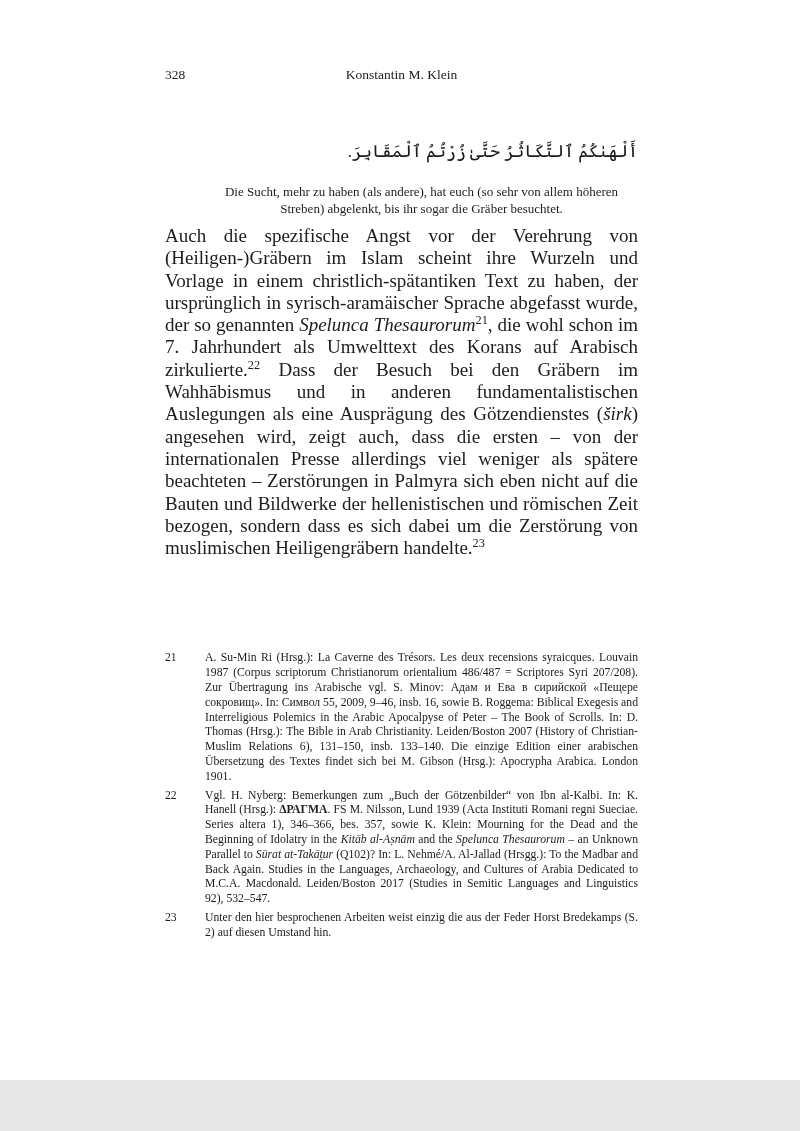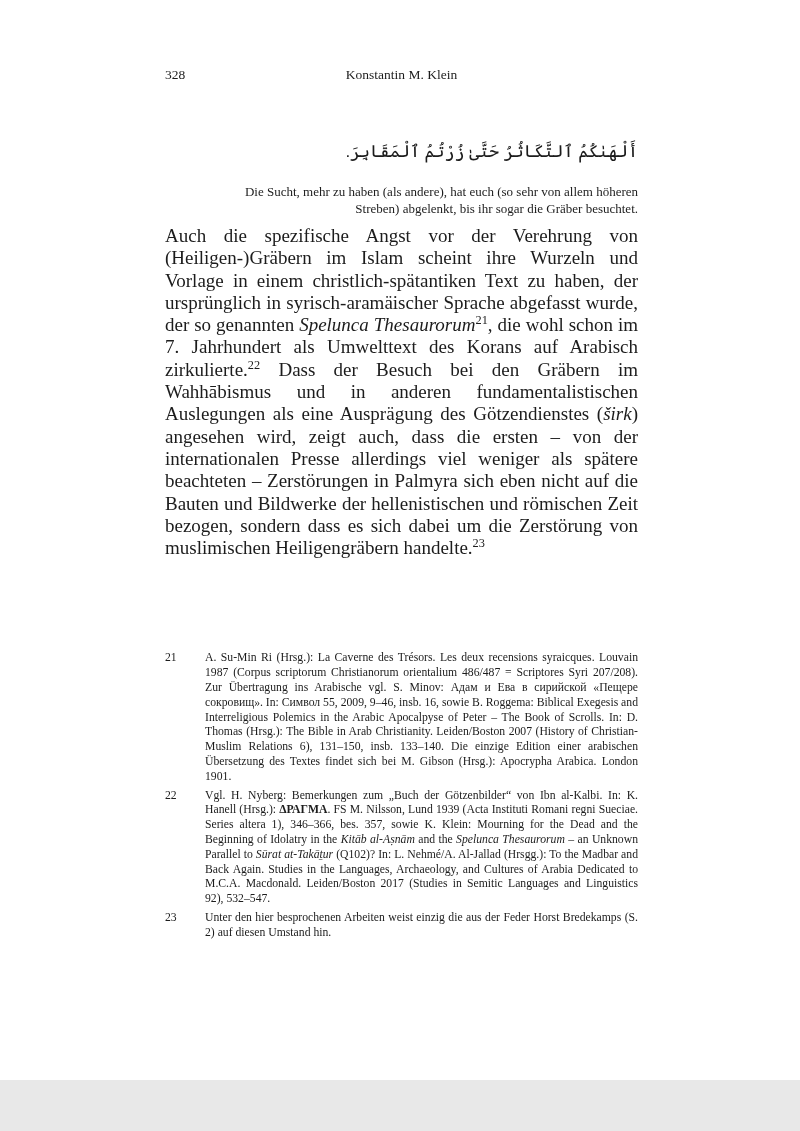--- a/index.html
+++ b/index.html
@@ -33,30 +33,30 @@
   .running-head {
     position: absolute;
     left: 0;
     right: 0;
     text-align: center;
   }
   .arabic-quote {
     margin-top: 52px;
     text-align: right;
     direction: rtl;
-    font-family: Liberation Sans, sans-serif;
+    font-family: Liberation Serif, serif;
     font-size: 17px;
     line-height: 32px;
   }
   .quote-translation {
     margin-top: 16px;
     margin-left: 40px;
     font-size: 13px;
     line-height: 16.5px;
-    text-align: right;
+    text-align: center;
   }
   .body-paragraph {
     margin-top: 8px;
     font-size: 19px;
     line-height: 22.3px;
     text-align: justify;
   }
   .body-paragraph sup, .fn-text sup {
     font-size: 65%;
     line-height: 0;

